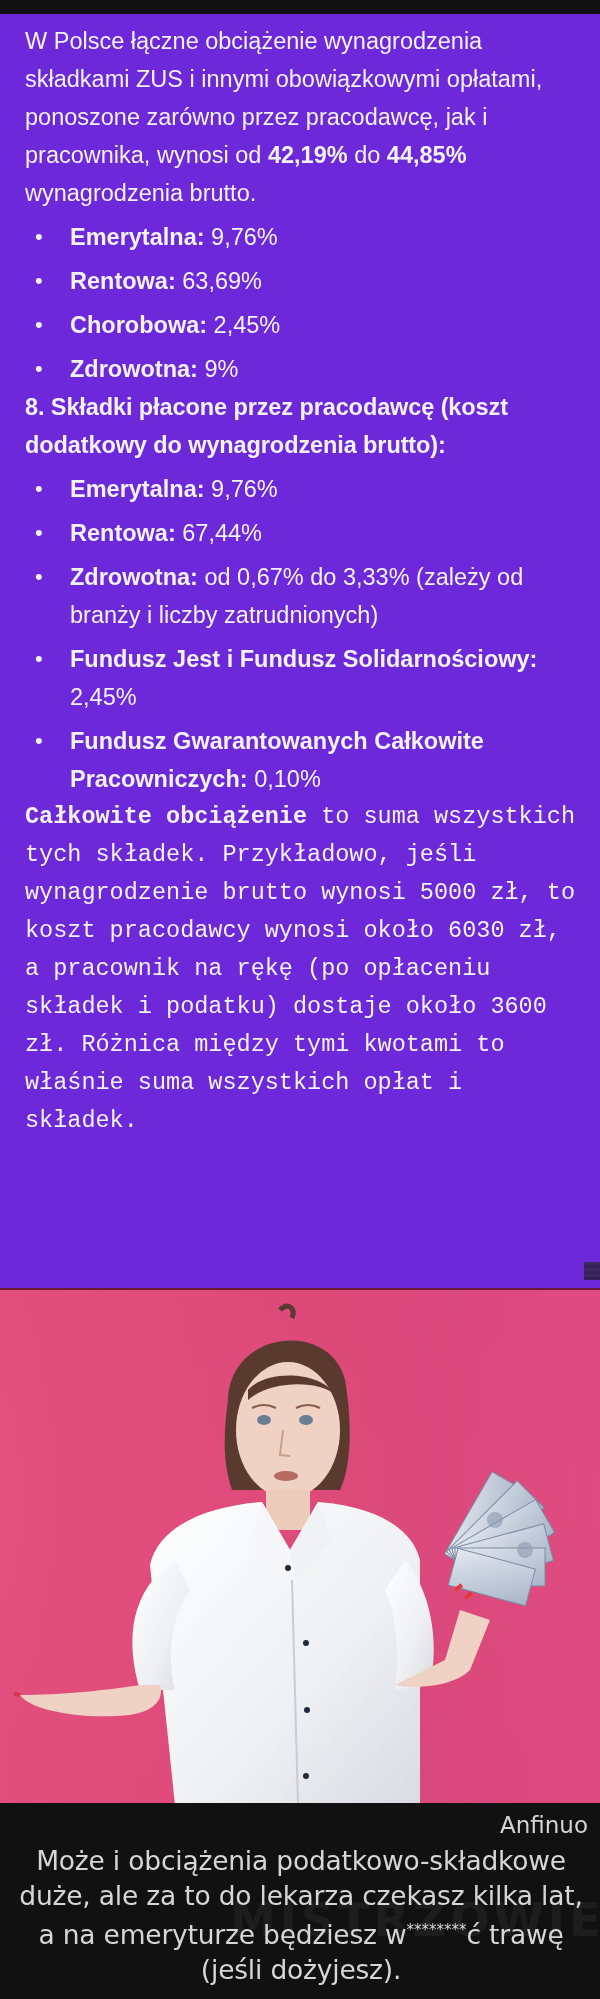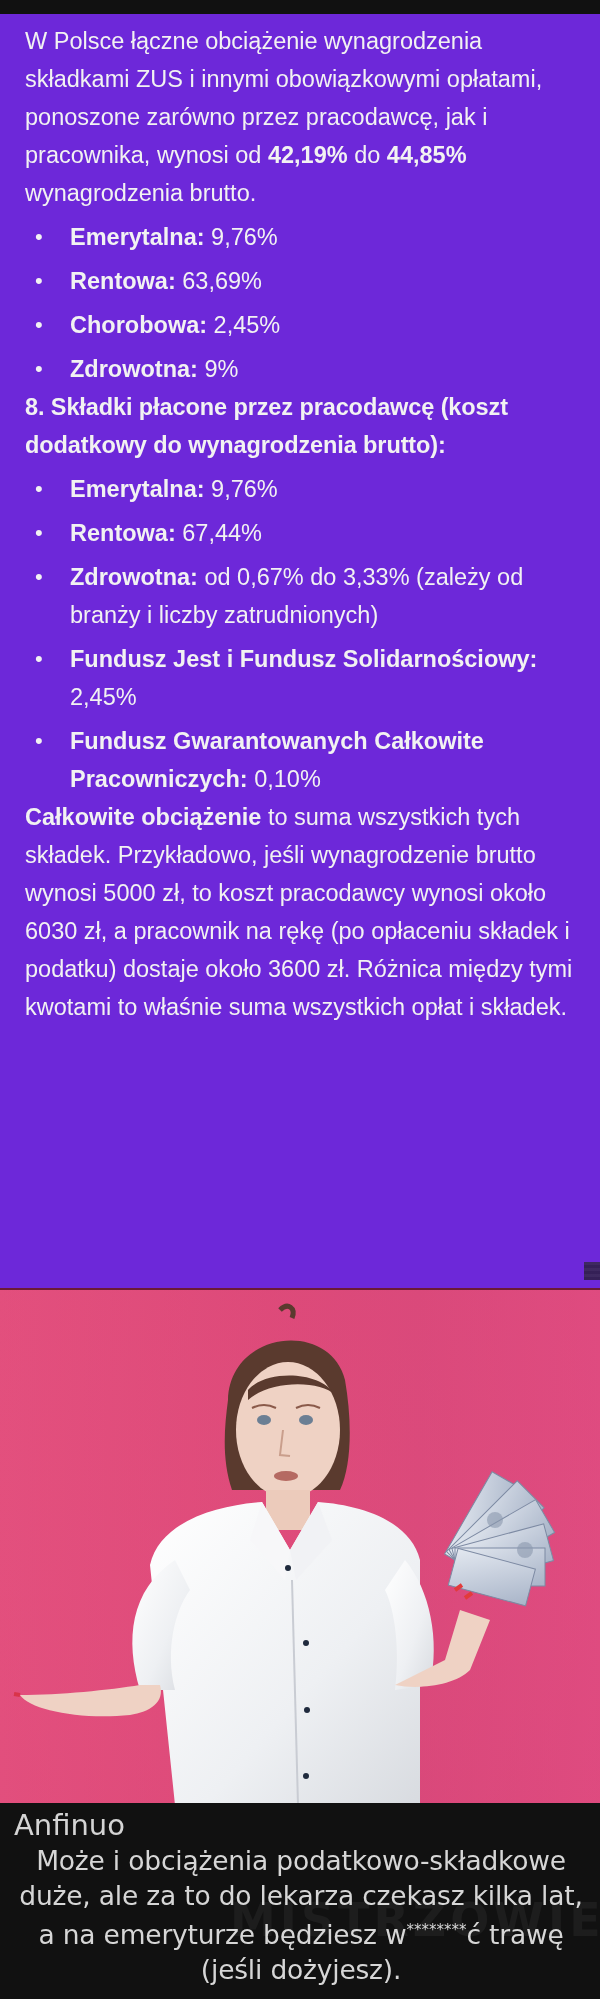--- a/index.html
+++ b/index.html
@@ -15,21 +15,21 @@
     .chat-panel p { margin: 0; }
     .chat-panel b { font-weight: 700; }
     .para-intro { margin-top: 0; }
     .para-lead { margin-top: 20px; }
     .section-heading { margin-top: 18px; font-weight: 700; letter-spacing: -0.1px; }
     .contrib-list { list-style: none; margin-top: 2px; }
     .contrib-item { position: relative; padding-left: 45px; margin-top: 6px; }
     .contrib-item .bullet {
       position: absolute; left: 10px; top: 0; font-size: 22px;
     }
-    .para-summary { margin-top: 20px; }
+    .para-summary { margin-top: 20px; font-family: Liberation Mono, monospace; }
 
     .scroll-ghost {
       position: absolute; right: 0; top: 1262px; width: 16px; height: 18px;
       background: repeating-linear-gradient(#2a2a2c 0 3px, #1d1d1f 3px 6px);
       opacity: .7;
     }
 
     .photo {
       position: absolute; left: 0; top: 1288px; width: 600px; height: 515px;
       background: linear-gradient(90deg, #e8547f 0%, #de4a78 45%, #d9497a 70%, #e24d83 100%);
@@ -37,21 +37,21 @@
       border-top: 2px solid #6b1a35;
     }
     .photo svg { position: absolute; left: 0; top: 0; }
 
     .caption {
       position: absolute; left: 0; top: 1803px; width: 600px; height: 196px;
       background: #111111; color: #d9d9d9;
       padding: 4px 12px 0 14px;
       font-family: "DejaVu Sans", sans-serif;
     }
-    .caption-author { font-size: 29px; line-height: 36px; color: #d4d4d4; }
+    .caption-author { font-size: 23px; line-height: 36px; color: #d4d4d4; text-align: right; }
     .caption-text { font-size: 26.5px; line-height: 35px; color: #d6d6d6; letter-spacing: -0.2px; text-align: center; }
     .caption-text .censor { font-size: 15px; vertical-align: 9px; letter-spacing: 0; }
     .watermark {
       position: absolute; left: 230px; top: 1893px; font-size: 46px;
       letter-spacing: 4px; color: rgba(255,255,255,0.05); font-weight: 700;
       pointer-events: none; font-family: "DejaVu Sans", sans-serif;
     }
   </style>
 </head>
 <body>

